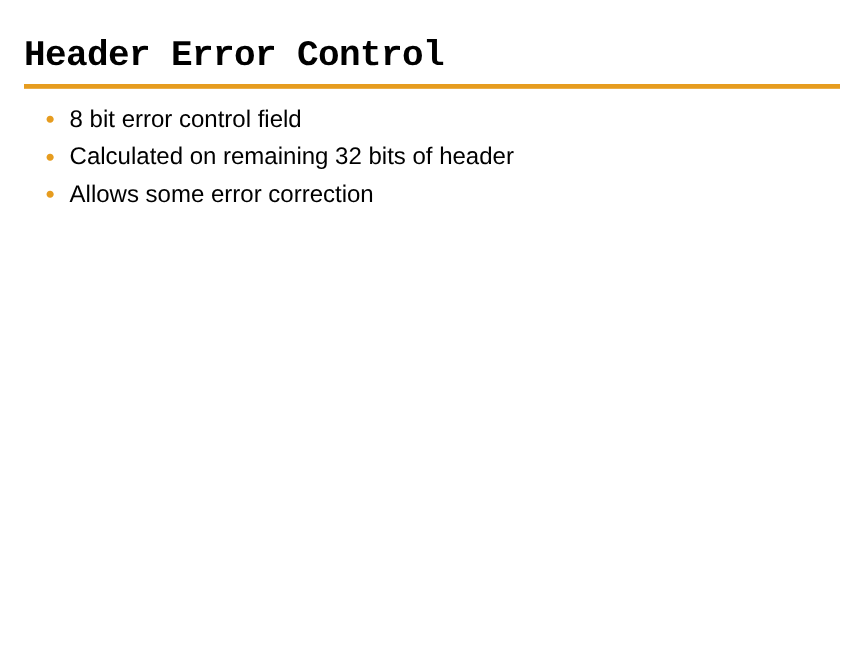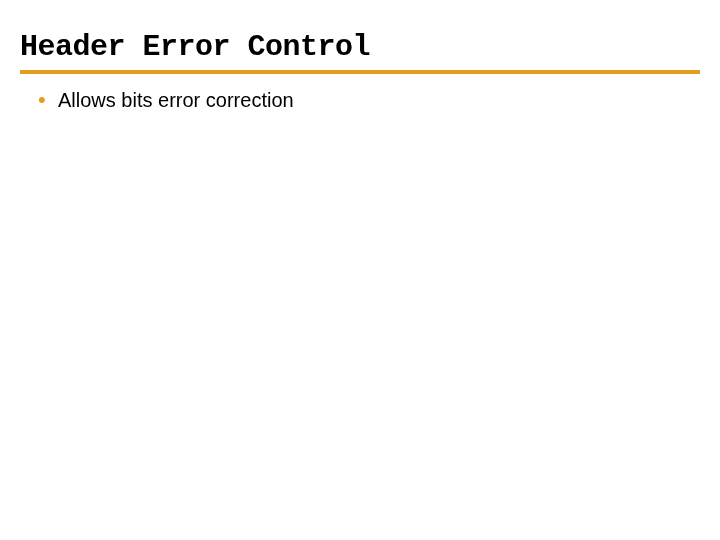--- a/index.html
+++ b/index.html
@@ -41,14 +41,16 @@
       font-size: 22px;
       line-height: 1.3;
     }
   </style>
 </head>
 <body>
 
 <h1 class="slide-title">Header Error Control</h1>
 
 <ul class="bullet-list">
-  <li class="bullet-item">Allows bits error correction</li>
+  <li class="bullet-item">8 bit error control field</li>
+  <li class="bullet-item">Calculated on remaining 32 bits of header</li>
+  <li class="bullet-item">Allows some error correction</li>
 </ul>
 
 </body></html>

